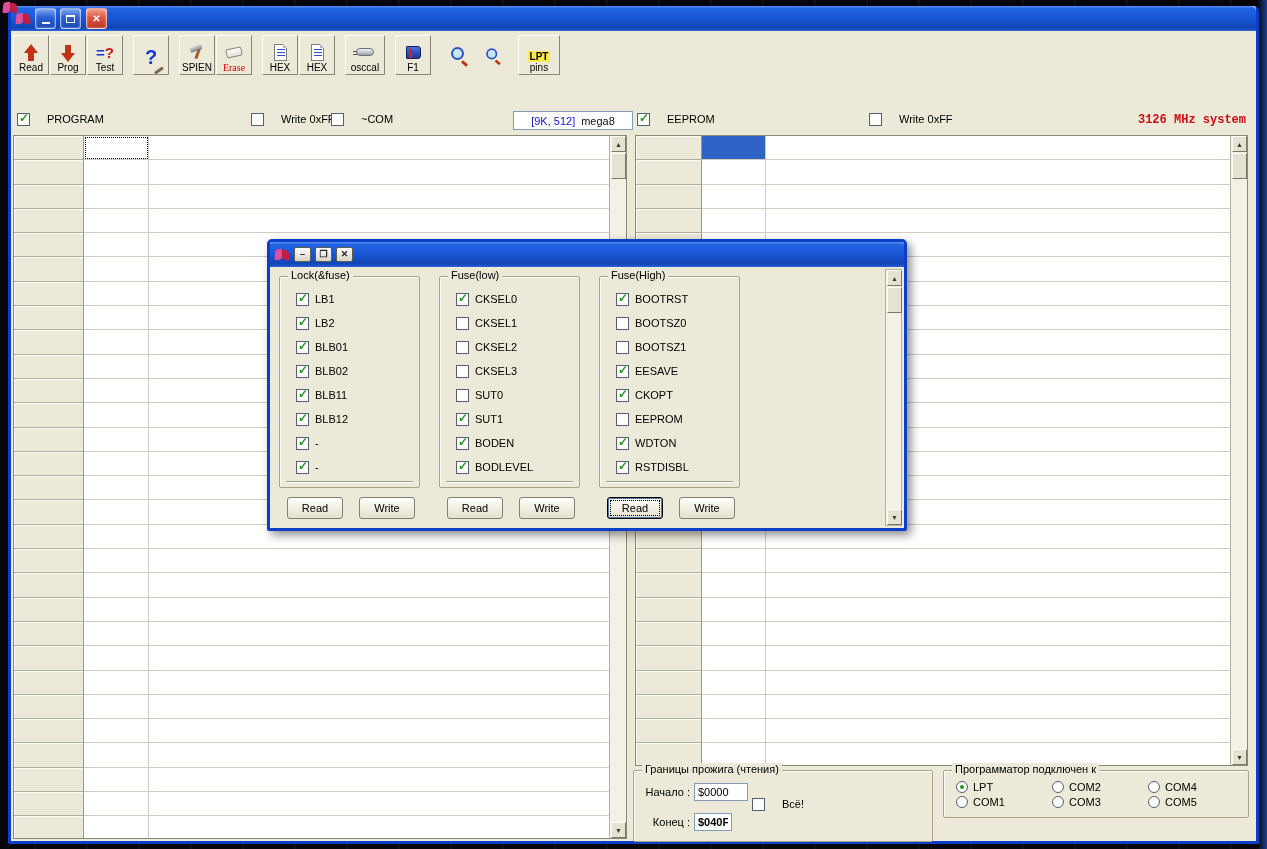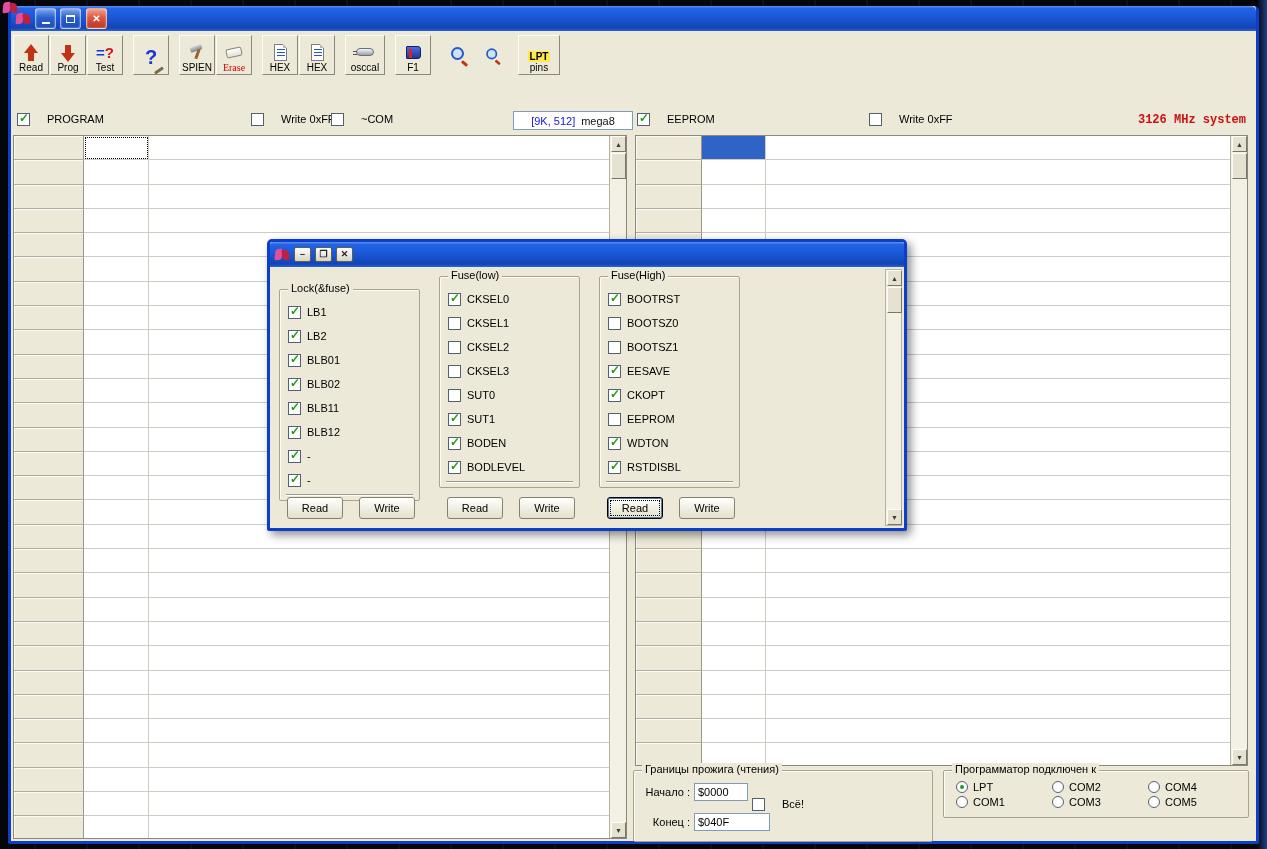--- a/index.html
+++ b/index.html
@@ -116,21 +116,21 @@
 
   
   .dialog{position:absolute;left:267px;top:239px;width:640px;height:292px;background:#ece9d8;
     border:3px solid #0c3ec8;border-radius:5px 5px 2px 2px;box-shadow:4px 4px 10px rgba(0,0,0,.45);z-index:50;}
   .dialog .titlebar{border-radius:3px 3px 0 0;height:25px;}
   .dtb{width:17px;height:15px;border:1px solid #60604f;border-radius:2px;background:linear-gradient(#fefefe,#d8d4c4);
     color:#222;font-size:9px;line-height:12px;text-align:center;cursor:pointer;flex:0 0 auto;font-weight:bold;}
   .dlg-content{position:absolute;left:0;top:25px;width:634px;height:261px;background:#ece9d8;}
   .fuse-group{width:141px;height:212px;}
   .check-list{position:absolute;left:0;top:10px;right:0;display:flex;flex-direction:column;}
-  .check-row{display:flex;align-items:center;gap:6px;height:24px;padding-left:8px;cursor:pointer;}
+  .check-row{display:flex;align-items:center;gap:6px;height:24px;padding-left:16px;cursor:pointer;}
   .etch{position:absolute;left:6px;right:6px;bottom:4px;border-top:1px solid #9c9a8c;border-bottom:1px solid #fdfcf7;}
 
   
   .field-row{position:absolute;display:flex;align-items:center;gap:4px;}
   .flabel{display:inline-block;width:48px;text-align:right;white-space:nowrap;}
   .radio-row{position:absolute;display:flex;align-items:center;gap:5px;cursor:pointer;white-space:nowrap;}
 
   .corner-icon{position:absolute;left:2px;top:1px;z-index:5;}
 </style>
 </head>
@@ -567,21 +567,21 @@
       <div class="field-row" style="left:8px;top:12px;">
         <span class="flabel">Начало :</span>
         <input class="sunken-input" style="width: 54px; height: 18px;" value="$0000">
       </div>
       <label class="opt-check" style="left:118px;top:27px;">
         <span class="checkbox"></span>
         <span class="opt-label">Всё!</span>
       </label>
       <div class="field-row" style="left:8px;top:42px;">
         <span class="flabel">Конец :</span>
-        <input class="sunken-input" style="width: 76px; height: 18px;" value="$040F">
+        <input class="sunken-input" style="width: 38px; height: 18px; font-weight: bold;" value="$040F">
       </div>
     </div>
 
     <div class="group" style="left:932px;top:739px;width:306px;height:48px;">
       <span class="group-title">Программатор подключен к</span>
       <div id="conn-list">
           <label class="radio-row" style="left: 12px; top: 10px;">
             <span class="radio selected"></span>
             <span>LPT</span>
           </label>
@@ -612,21 +612,21 @@
 </div>
 
 <div class="dialog">
   <div class="titlebar">
     <span class="app-icon"></span>
     <span class="dtb">–</span>
     <span class="dtb">❒</span>
     <span class="dtb">✕</span>
   </div>
   <div class="dlg-content">
-    <div class="group fuse-group" style="left:9px;top:22px;">
+    <div class="group fuse-group" style="left:9px;top:9px;">
       <span class="group-title">Lock(&amp;fuse)</span>
       <div class="check-list">
           <label class="check-row">
             <span class="checkbox checked"></span>
             <span class="check-label">LB1</span>
           </label>
           <label class="check-row">
             <span class="checkbox checked"></span>
             <span class="check-label">LB2</span>
           </label>

